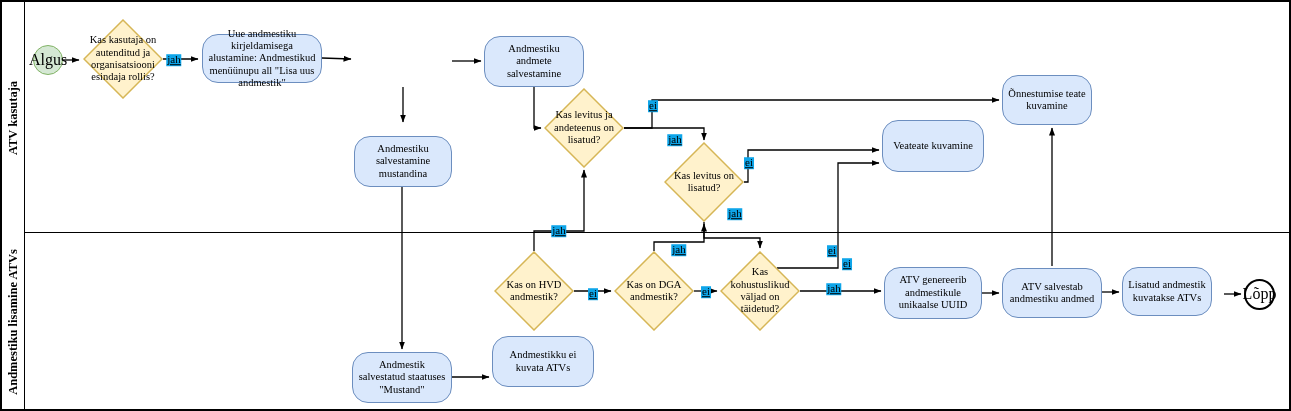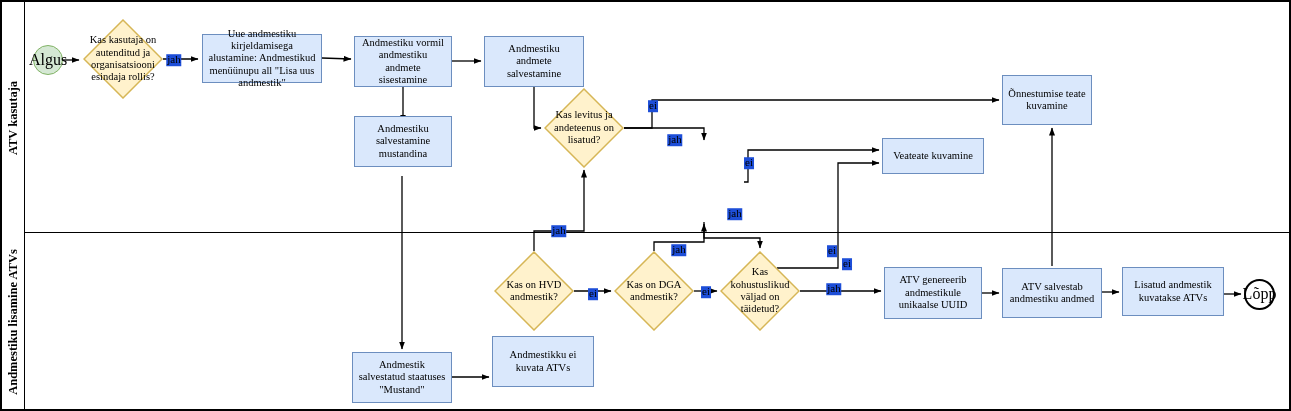--- a/index.html
+++ b/index.html
@@ -15,32 +15,32 @@
     transform:translate(-50%,-50%) rotate(-90deg);
   }
   #connector-layer{position:absolute; left:0; top:0; width:1291px; height:411px; z-index:1;}
   #connector-layer polyline{fill:none; stroke:#000; stroke-width:1.3px;}
   .node{
     position:absolute; display:flex; align-items:center; justify-content:center;
     text-align:center; font-size:10.5px; line-height:1.18; z-index:2; box-sizing:border-box;
   }
   .task{
     background:var(--task-fill,#dae8fc); border:1.5px solid var(--task-stroke,#6c8ebf);
-    border-radius:0; padding:2px 5px;align-items:center;
+    border-radius:16px; padding:2px 5px;align-items:center;
   }
   .decision{background:transparent; padding:0 3px;}
   .decision .dshape{position:absolute; left:0; top:0; width:100%; height:100%;}
   .decision .dpoly{fill:var(--decision-fill,#fff2cc); stroke:var(--decision-stroke,#d6b656); stroke-width:1.5;}
   .decision .dtext{position:relative; z-index:1;}
   .event{border-radius:50%; font-size:16px;}
   .event.start{background:var(--start-fill,#d5e8d4); border:1.5px solid var(--start-stroke,#82b366);}
   .event.end{background:var(--end-fill,#fff); border:2px solid var(--end-stroke,#000);}
   .elabel{
-    position:absolute; transform:translate(-50%,-50%); background:#1d4ed8; padding:0 1px;
-    font-size:11px; line-height:1.05; z-index:3; white-space:nowrap;
+    position:absolute; transform:translate(-50%,-50%); background:#0ea5e9; padding:0 1px;
+    font-size:11px; line-height:1.05; z-index:3; white-space:nowrap;text-decoration:underline;
   }
 </style>
 </head>
 <body>
 
 <div id="pool">
 
   <svg id="connector-layer">
     <defs>
       <marker id="arrow" markerWidth="9" markerHeight="7" refX="7.5" refY="3" orient="auto" markerUnits="userSpaceOnUse">
@@ -84,41 +84,44 @@
     <svg class="dshape" viewBox="0 0 80 80" preserveAspectRatio="none">
         <polygon class="dpoly" points="40,1 79,40 40,79 1,40"></polygon>
       </svg>
     <span class="dtext">Kas kasutaja on autenditud ja organisatsiooni esindaja rollis?</span>
   </div>
 
   <div class="node task" style="left:200px; top:32px; width:120px; height:49px;">
     <span>Uue andmestiku kirjeldamisega alustamine: Andmestikud menüünupu all "Lisa uus andmestik"</span>
   </div>
 
-  <div class="node task" style="left:352px; top:34px; width:98px; height:51px;">
-    <span>Andmestiku vormil andmestiku andmete sisestamine</span>
-  </div>
 
   <div class="node task" style="left:482px; top:34px; width:100px; height:51px;">
     <span>Andmestiku andmete salvestamine</span>
   </div>
 
-  <div class="node task" style="left:352px; top:114px; width:98px; height:51px;">
+  <div class="node task" style="left:352px; top:134px; width:98px; height:51px;">
     <span>Andmestiku salvestamine mustandina</span>
   </div>
 
   <div class="node decision" style="left:542px; top:86px; width:80px; height:80px;">
     <svg class="dshape" viewBox="0 0 80 80" preserveAspectRatio="none">
         <polygon class="dpoly" points="40,1 79,40 40,79 1,40"></polygon>
       </svg>
     <span class="dtext">Kas levitus ja andeteenus on lisatud?</span>
   </div>
 
+  <div class="node decision" style="left:662px; top:140px; width:80px; height:80px;">
+    <svg class="dshape" viewBox="0 0 80 80" preserveAspectRatio="none">
+        <polygon class="dpoly" points="40,1 79,40 40,79 1,40"></polygon>
+      </svg>
+    <span class="dtext">Kas levitus on lisatud?</span>
+  </div>
 
-  <div class="node task" style="left:880px; top:136px; width:102px; height:36px;">
+  <div class="node task" style="left:880px; top:118px; width:102px; height:52px;">
     <span>Veateate kuvamine</span>
   </div>
 
   <div class="node task" style="left:1000px; top:73px; width:90px; height:50px;">
     <span>Õnnestumise teate kuvamine</span>
   </div>
 
   <div class="node decision" style="left:492px; top:249px; width:80px; height:80px;">
     <svg class="dshape" viewBox="0 0 80 80" preserveAspectRatio="none">
         <polygon class="dpoly" points="40,1 79,40 40,79 1,40"></polygon>
@@ -141,21 +144,21 @@
   </div>
 
   <div class="node task" style="left:882px; top:265px; width:98px; height:52px;">
     <span>ATV genereerib andmestikule unikaalse UUID</span>
   </div>
 
   <div class="node task" style="left:1000px; top:266px; width:100px; height:50px;">
     <span>ATV salvestab andmestiku andmed</span>
   </div>
 
-  <div class="node task" style="left:1120px; top:265px; width:102px; height:49px;">
+  <div class="node task" style="left:1120px; top:265px; width:90px; height:49px;">
     <span>Lisatud andmestik kuvatakse ATVs</span>
   </div>
 
   <div class="node event end" style="left:1242px; top:277px; width:31px; height:31px;">
     <span>Lõpp</span>
   </div>
 
   <div class="node task" style="left:350px; top:350px; width:100px; height:51px;">
     <span>Andmestik salvestatud staatuses "Mustand"</span>
   </div>

